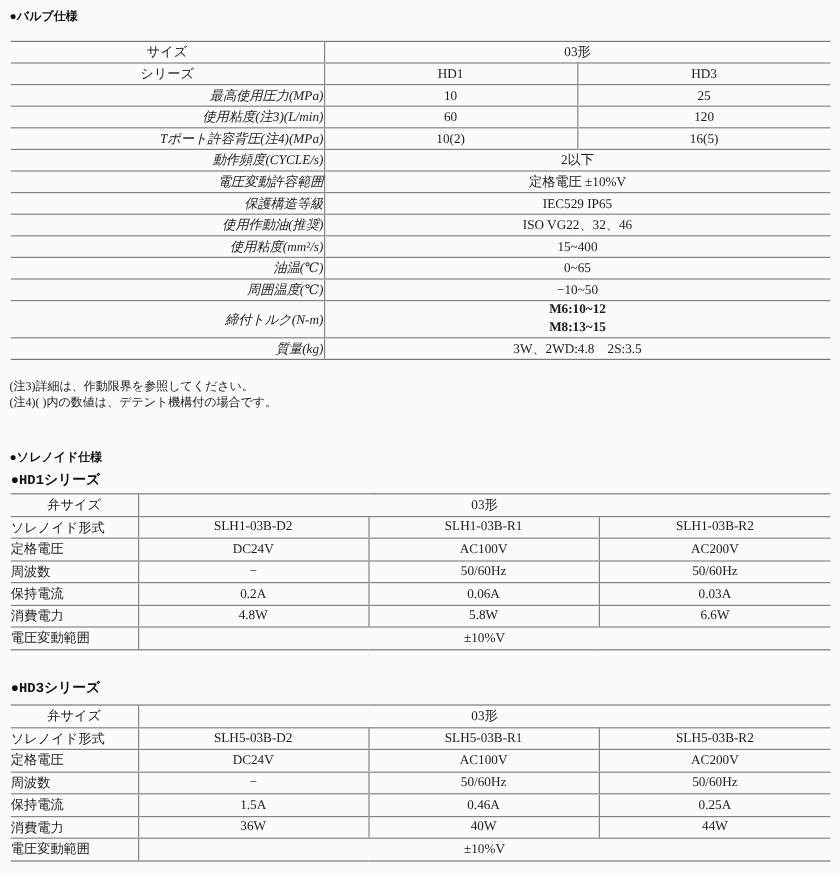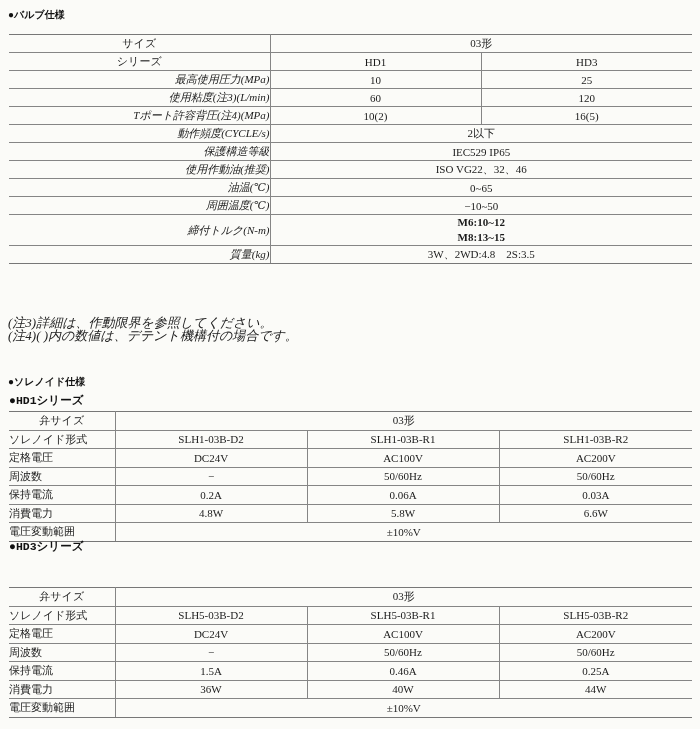--- a/index.html
+++ b/index.html
@@ -32,21 +32,21 @@
   table.spec tr:last-child td { border-bottom:1.8px solid #777; }
   td.val { border-left:1.4px solid #858585; text-align:center; }
   td.lbl { padding-left:10px; padding-right:8px; }
   td.lblc { text-align:center; padding:0; }
   .lf { display:flex; justify-content:flex-end; align-items:baseline;font-style:italic; }
   .twoline div { line-height:15px;font-weight:bold; }
   td.tall { height:36px; }
   table.sol td { height:17.5px; }
   .notes {
     position:absolute; left:8px;
-    font-size:13px; line-height:12.5px; color:#222;font-style:italic;
+    font-size:10px; line-height:12.5px; color:#222;
   }
 </style>
 </head>
 <body>
 
 <h2 class="h-main" style="top:7px">●バルブ仕様</h2>
 
 <table class="spec" style="top:34px">
   <colgroup>
       <col style="width:261px">
@@ -98,34 +98,52 @@
           <div class="lf">
             <span>動作頻度</span>
             <span>(CYCLE/s)</span>
           </div>
         </td>
     <td class="val" colspan="2">2以下</td>
   </tr>
   <tr>
     <td class="lbl">
           <div class="lf">
+            <span>電圧変動許容範囲</span>
+            <span></span>
+          </div>
+        </td>
+    <td class="val" colspan="2">定格電圧 ±10%V</td>
+  </tr>
+  <tr>
+    <td class="lbl">
+          <div class="lf">
             <span>保護構造等級</span>
             <span></span>
           </div>
         </td>
     <td class="val" colspan="2">IEC529 IP65</td>
   </tr>
   <tr>
     <td class="lbl">
           <div class="lf">
             <span>使用作動油(推奨)</span>
             <span></span>
           </div>
         </td>
     <td class="val" colspan="2">ISO VG22、32、46</td>
+  </tr>
+  <tr>
+    <td class="lbl">
+          <div class="lf">
+            <span>使用粘度</span>
+            <span>(mm²/s)</span>
+          </div>
+        </td>
+    <td class="val" colspan="2">15~400</td>
   </tr>
   <tr>
     <td class="lbl">
           <div class="lf">
             <span>油温</span>
             <span>(℃)</span>
           </div>
         </td>
     <td class="val" colspan="2">0~65</td>
   </tr>
@@ -212,21 +230,21 @@
     <td class="val">5.8W</td>
     <td class="val">6.6W</td>
   </tr>
   <tr>
     <td class="lbl">電圧変動範囲</td>
     <td class="val" colspan="3">±10%V</td>
   </tr>
 </tbody>
   </table>
 
-<h3 class="h-sub" style="top:540px">●HD3シリーズ</h3>
+<h3 class="h-sub" style="top:568px">●HD3シリーズ</h3>
 
 <table class="spec sol" style="top:587px">
   <colgroup>
       <col style="width:106px">
       <col style="width:192px">
       <col style="width:192px">
       <col style="width:193px">
     </colgroup>
   <tbody>
       <tr>

